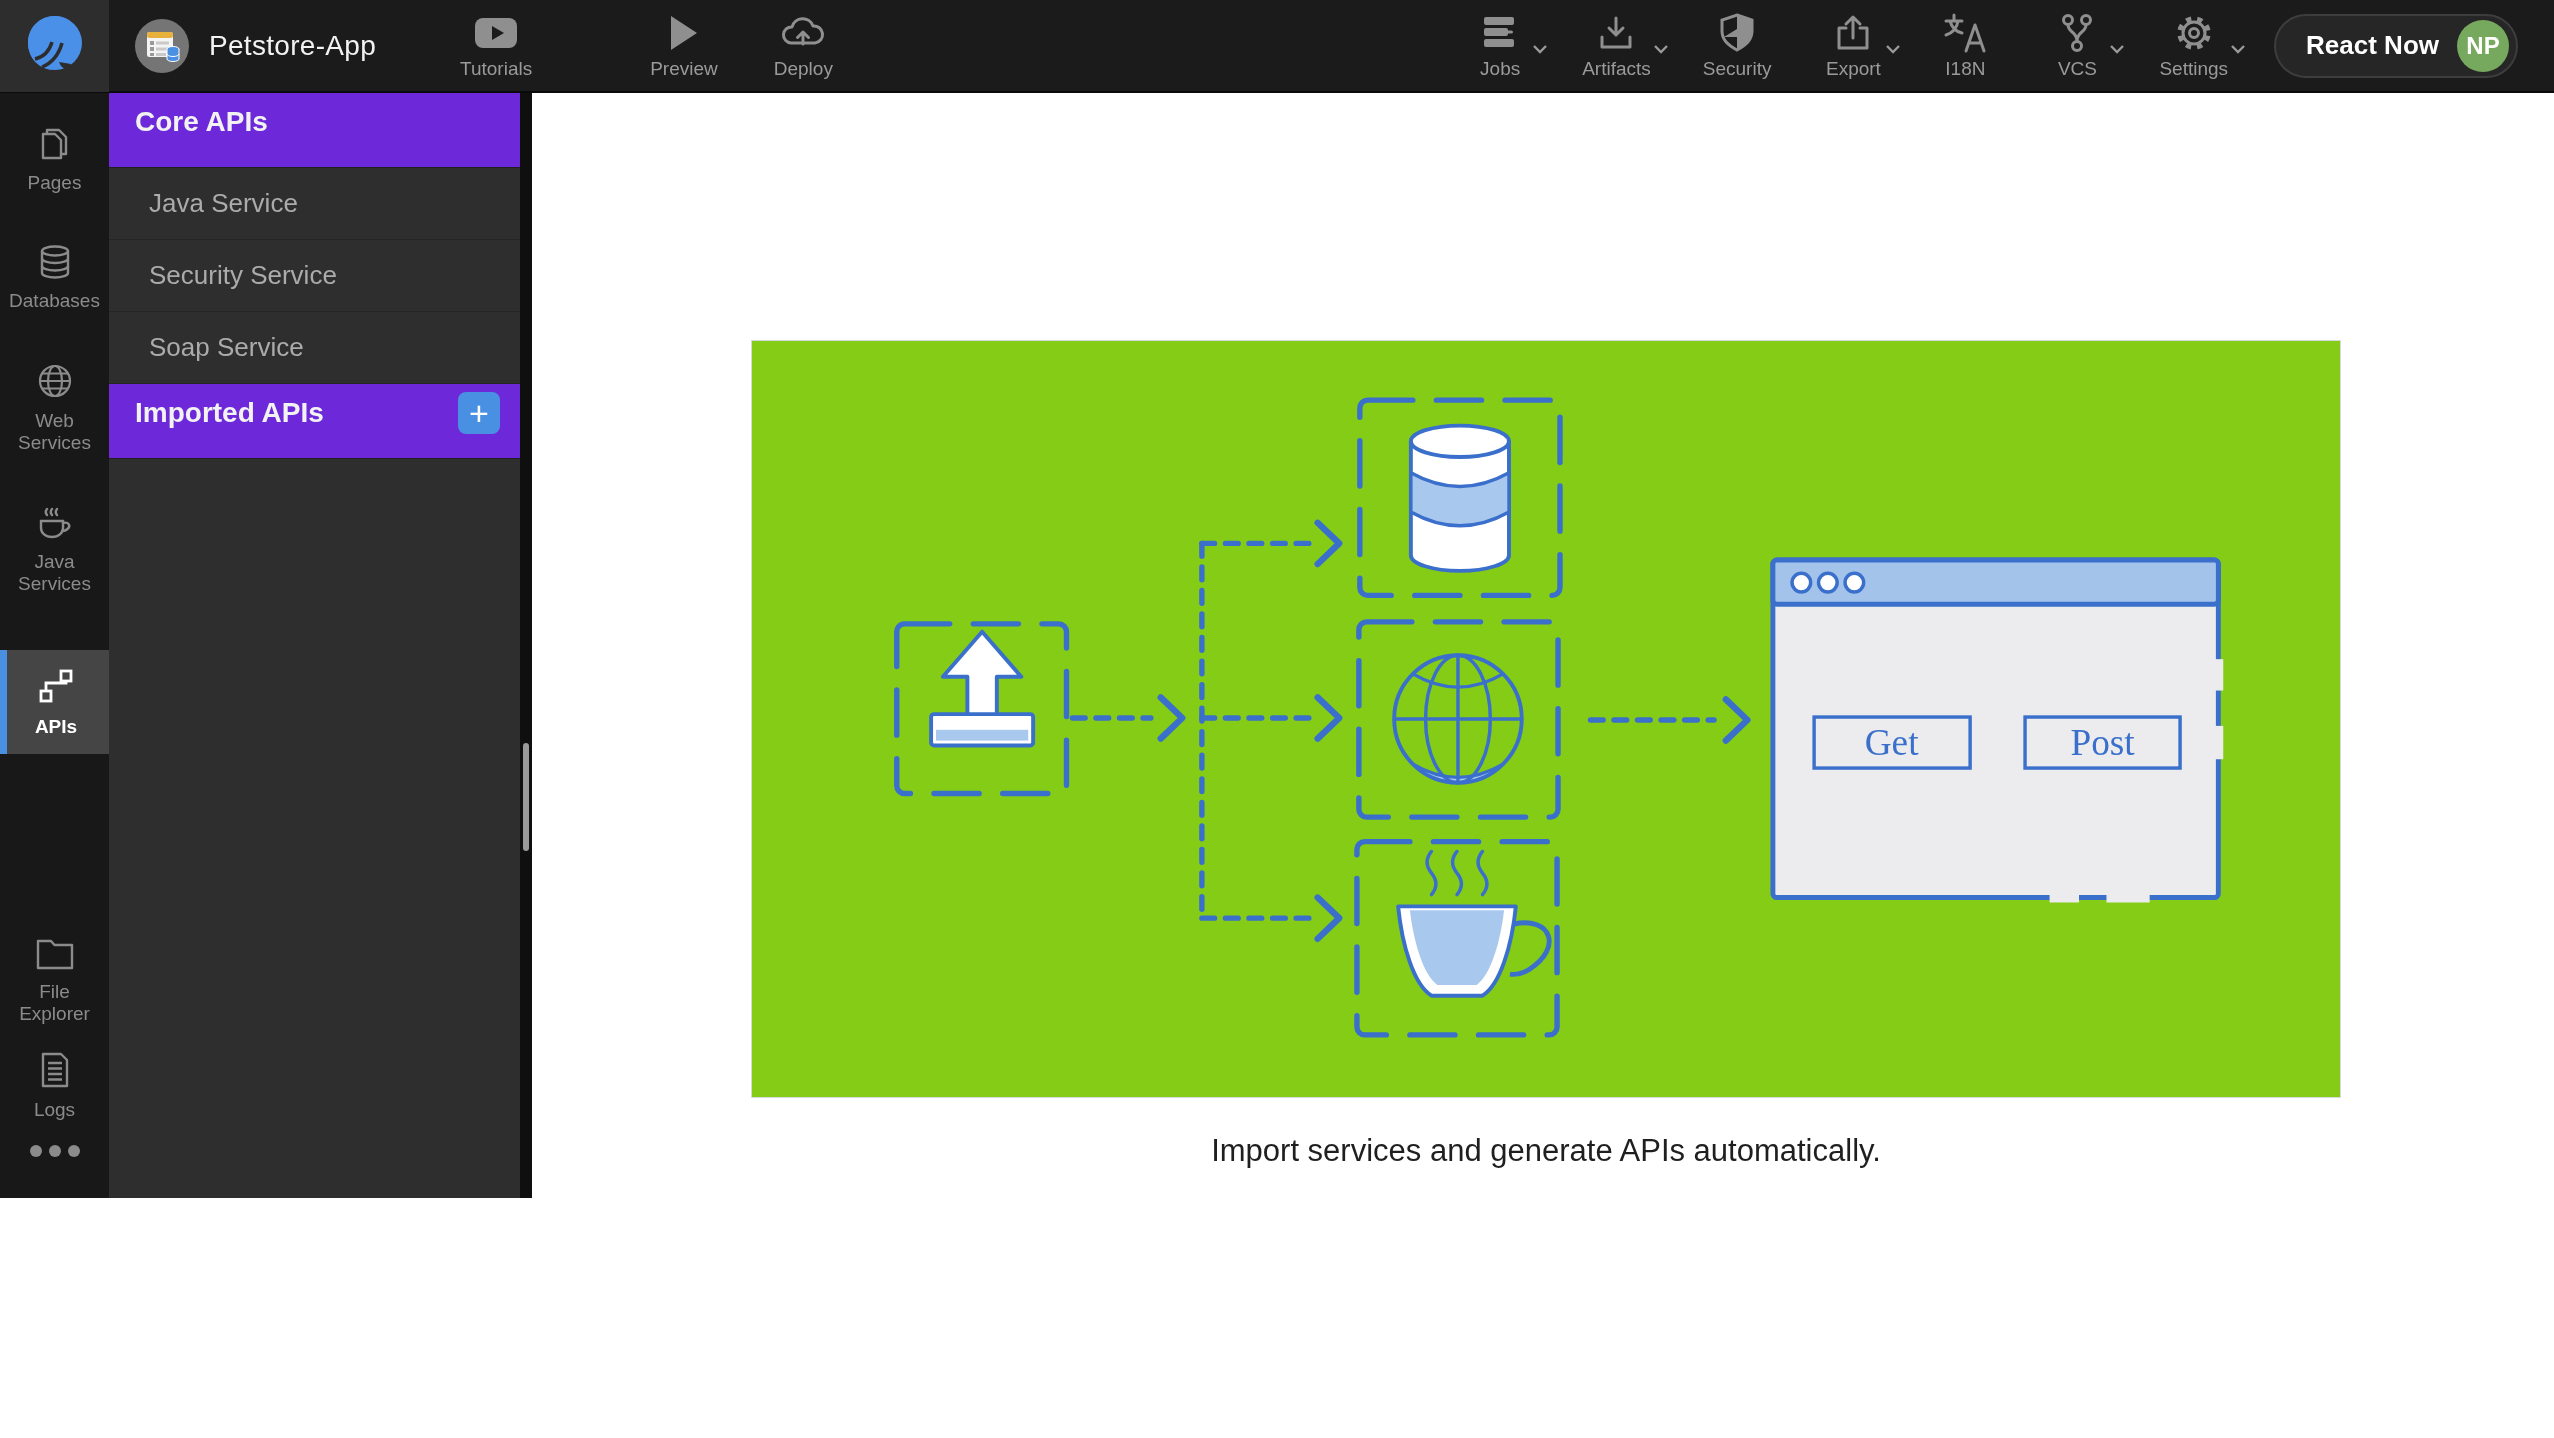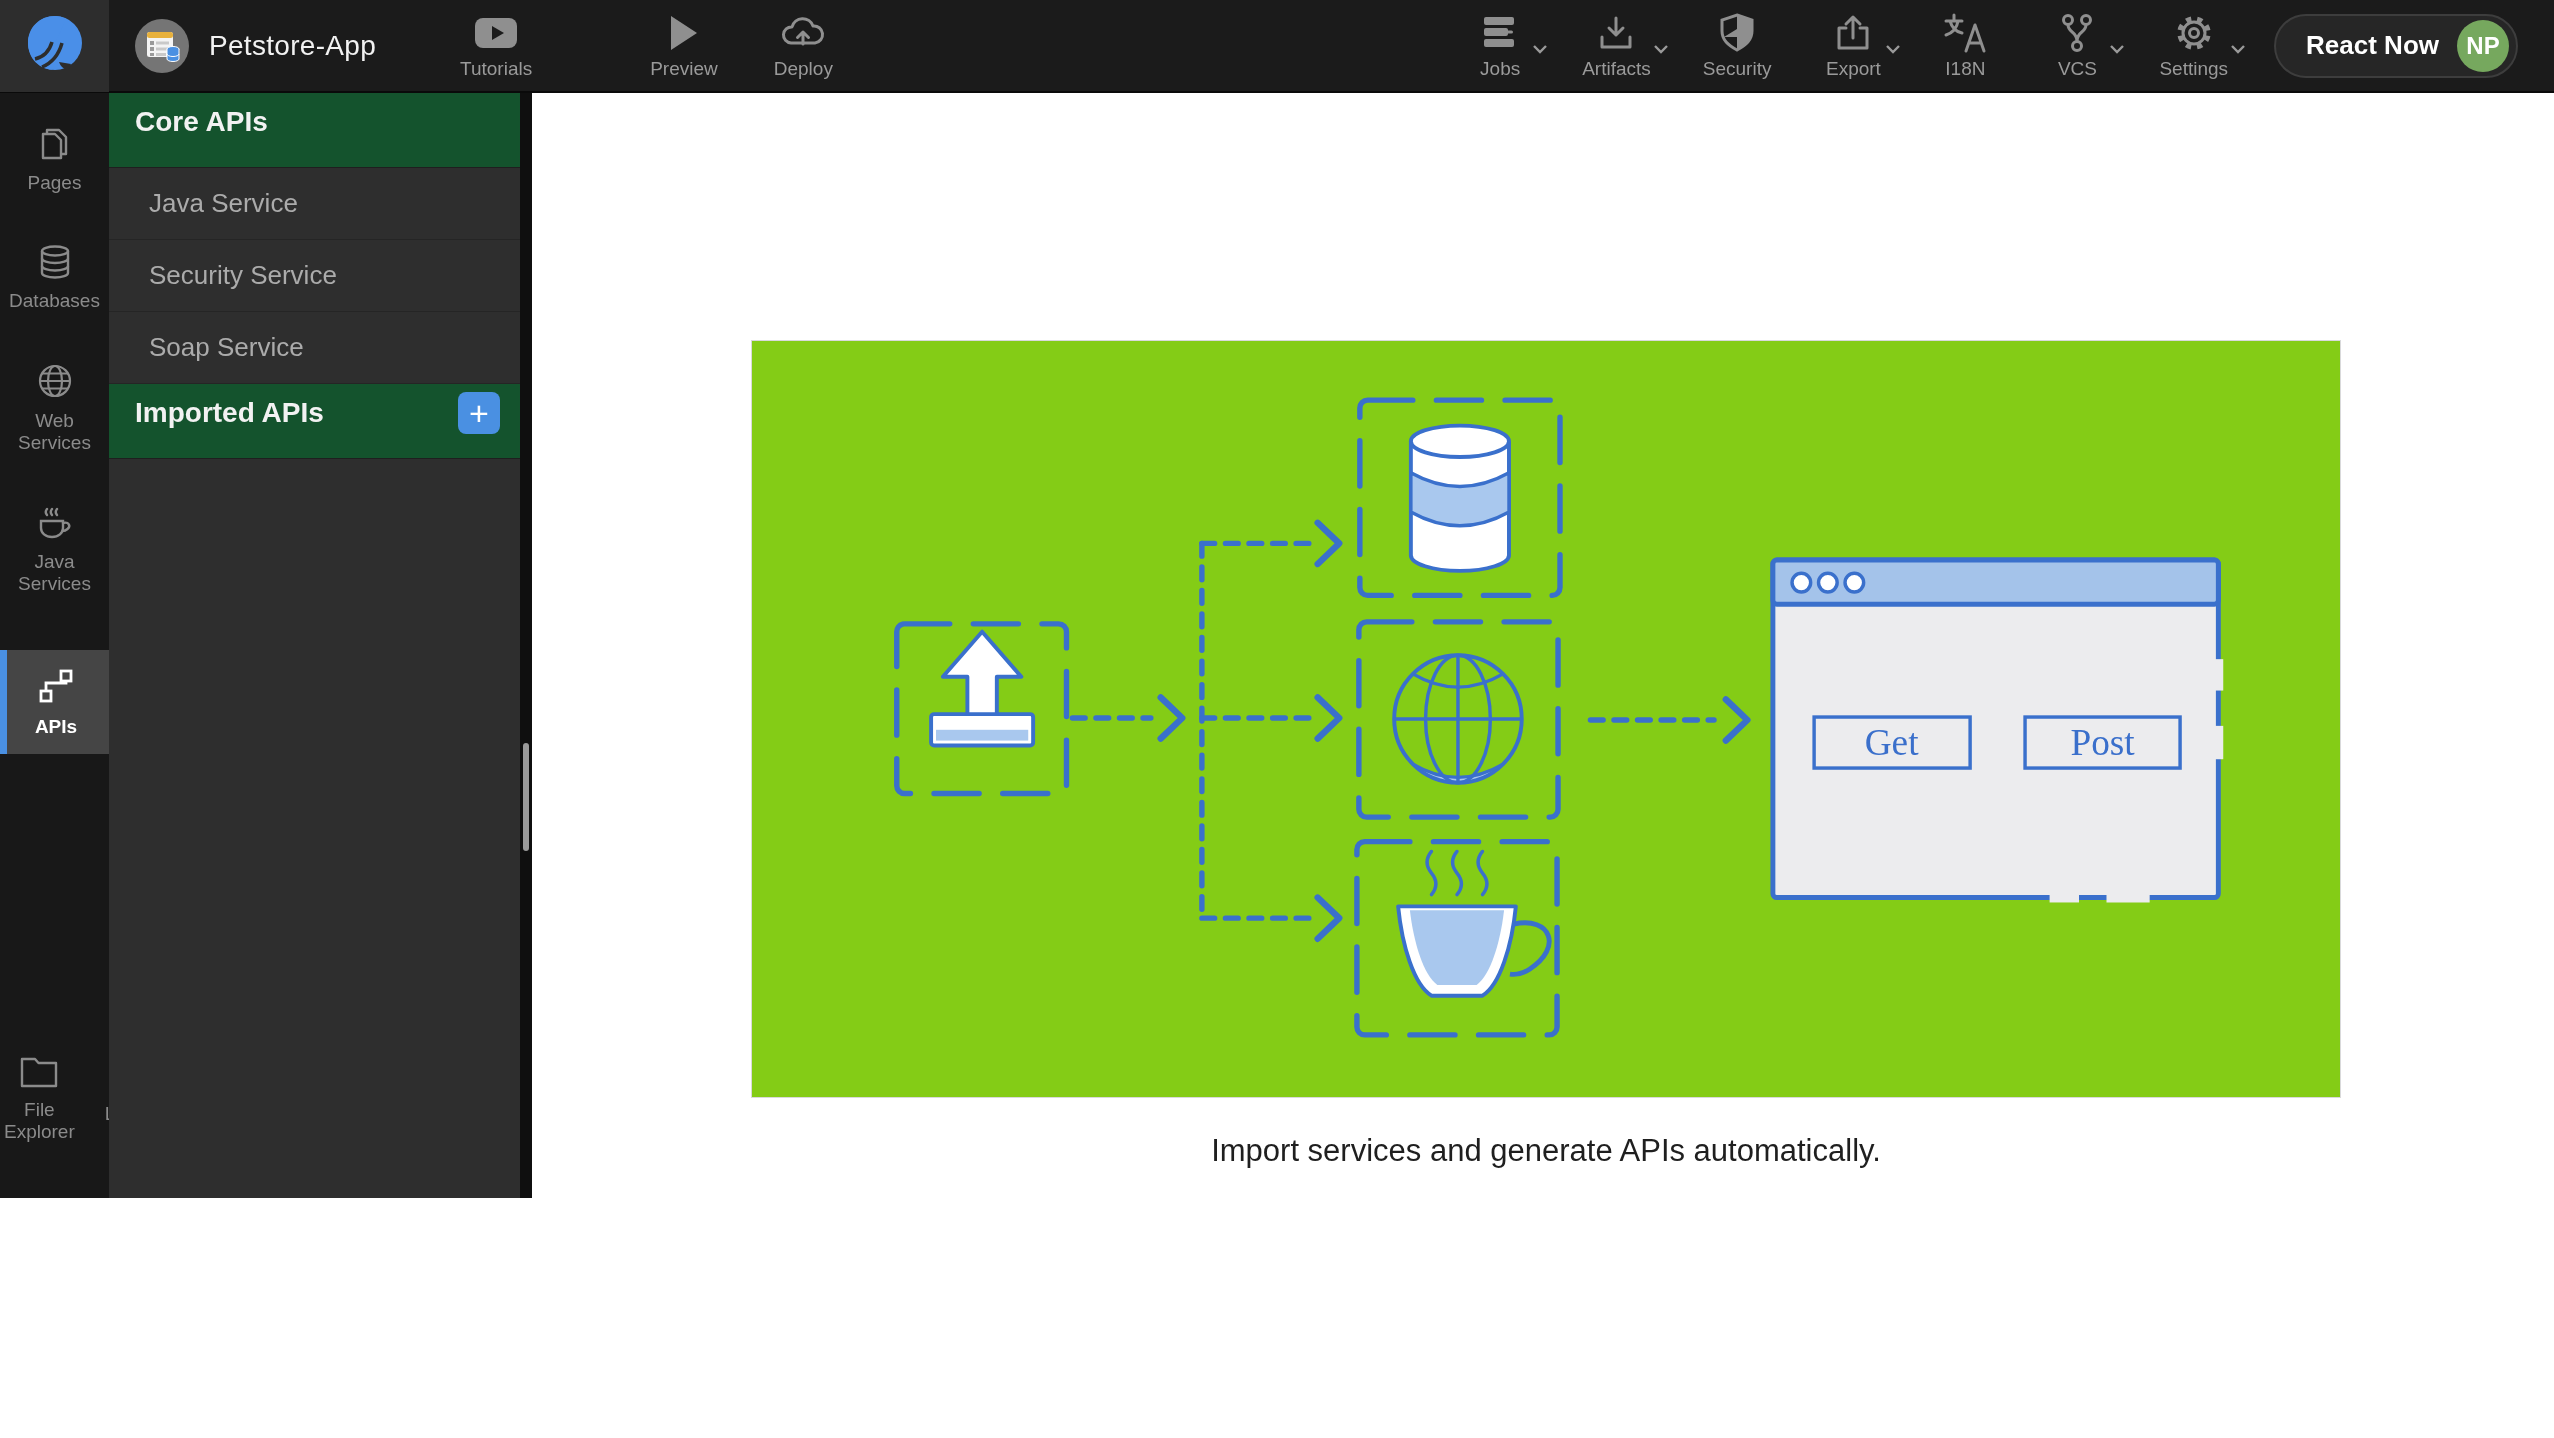--- a/index.html
+++ b/index.html
@@ -47,31 +47,31 @@
 
   
   .body { flex:1; display:flex; min-height:0; }
 
   .sidebar { width:109px; flex:0 0 109px; background:#181818; display:flex;
              flex-direction:column; }
   .side-item { display:flex; flex-direction:column; align-items:center; gap:6px;
                color:#8b8b8b; padding:13px 4px; cursor:pointer; width:100%; }
   .side-item .s-lbl { font-size:19px; text-align:center; line-height:1.15; }
   .nav-top { display:flex; flex-direction:column; padding-top:20px; gap:24px; }
-  .nav-bottom { margin-top:auto; display:flex; flex-direction:row; gap:22px;
-                padding-bottom:42px; }
+  .nav-bottom { margin-top:auto; display:flex; flex-direction:column; 
+                padding-bottom:30px; }
   .side-item.active { background:#454545; border-left:7px solid #4a90e2; color:#ffffff;
                       padding:16px 4px 16px 0; margin-top:18px; }
   .side-item.active .s-lbl { color:#ffffff; font-weight:700; }
   .more-dots { color:#8b8b8b; display:flex; justify-content:center; padding:10px 0; cursor:pointer; }
 
   
   .panel { width:411px; flex:0 0 411px; background:#2e2e2e; display:flex;
            flex-direction:column; }
-  .panel-header { height:75px; background:#14532d; display:flex; align-items:center;
+  .panel-header { height:75px; background:#6d28d9; display:flex; align-items:center;
                   padding:0 20px 16px 26px; border-bottom:1px solid #1f1f1f; }
   .panel-header .ph-lbl { color:#f2f2f2; font-size:28px; font-weight:700; flex:1; }
   .panel-item { height:72px; background:#2e2e2e; display:flex; align-items:center;
                 padding-left:40px; color:#ababab; font-size:26px;
                 border-bottom:1px solid #252525; cursor:pointer; }
   .add-btn { width:42px; height:42px; border-radius:8px; background:#4a90e2; color:#ffffff;
              font-size:34px; font-weight:400; display:flex; align-items:center;
              justify-content:center; border:none; cursor:pointer; line-height:1; }
 
   .strip { width:12px; flex:0 0 12px; background:#0f0f0f; position:relative; }

